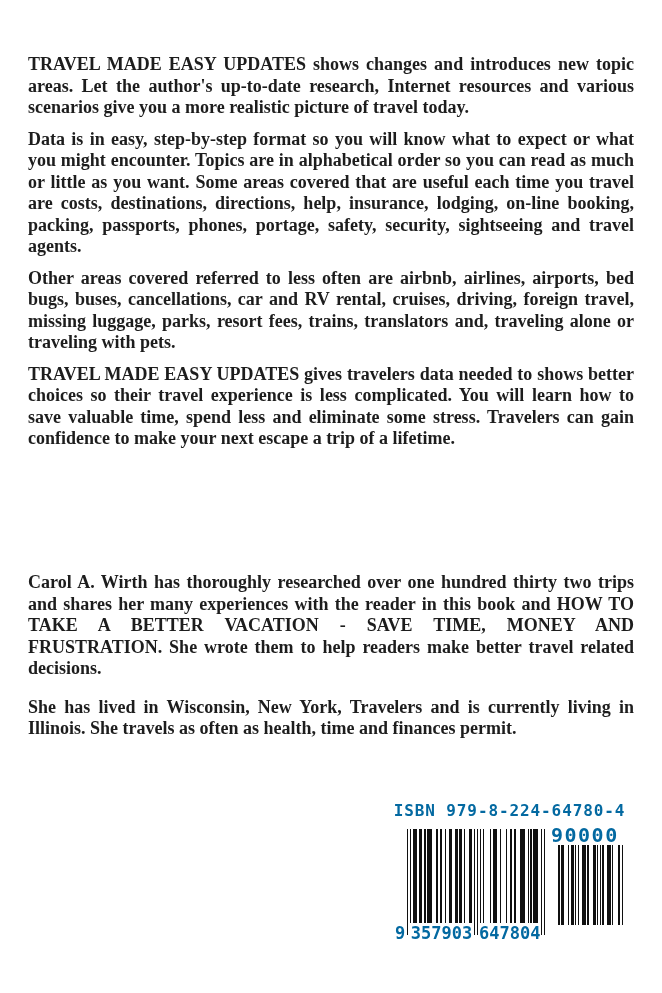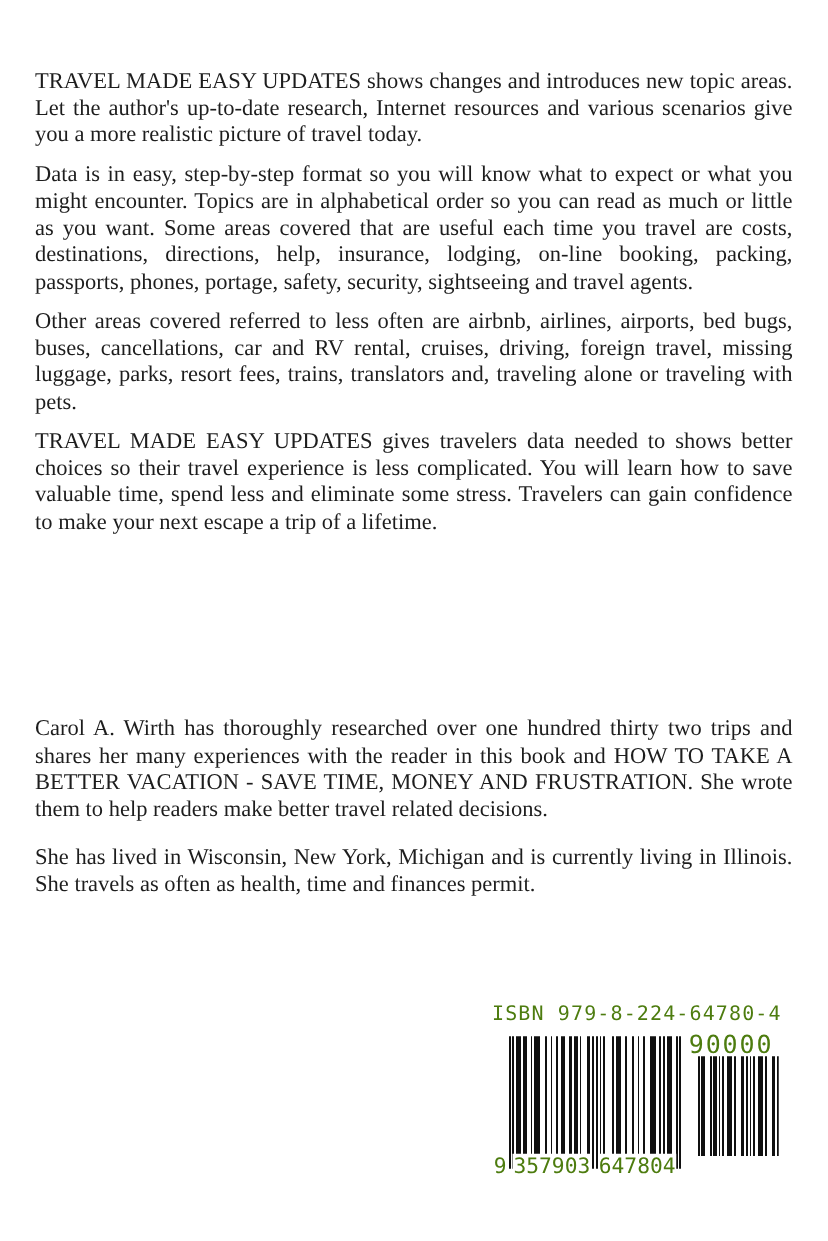--- a/index.html
+++ b/index.html
@@ -6,20 +6,21 @@
   body {
     background: #ffffff;
     font-family: "Liberation Serif", serif;
   }
   .page {
     position: relative;
     width: 662px;
     height: 977px;
     background: #ffffff;
     overflow: hidden;
+    font-weight: bold;
   }
   .blurb-section, .author-section {
     position: absolute;
     left: 28px;
     width: 606px;
     color: #1d1d1d;
     font-size: 18px;
     line-height: 21.5px;
     text-align: justify;
   }
@@ -27,21 +28,21 @@
   .author-section { top: 572px; }
   .blurb-section p { margin: 0 0 10px 0; }
   .author-section p { margin: 0 0 17px 0; }
 
   .isbn-block {
     position: absolute;
     left: 391px;
     top: 802px;
     width: 237px;
     height: 148px;
-    color: #4d7c0f;
+    color: #0369a1;
     font-family: "DejaVu Sans Mono", monospace;
   }
   .isbn-label {
     position: absolute;
     top: 0; left: 0; right: 0;
     text-align: center;
     font-size: 16px;
     line-height: 17px;
     letter-spacing: 0.9px;
     white-space: nowrap;
@@ -83,21 +84,21 @@
 
   <div class="blurb-section">
     <p>TRAVEL MADE EASY UPDATES shows changes and introduces new topic areas. Let the author's up-to-date research, Internet resources and various scenarios give you a more realistic picture of travel today.</p>
     <p>Data is in easy, step-by-step format so you will know what to expect or what you might encounter. Topics are in alphabetical order so you can read as much or little as you want. Some areas covered that are useful each time you travel are costs, destinations, directions, help, insurance, lodging, on-line booking, packing, passports, phones, portage, safety, security, sightseeing and travel agents.</p>
     <p>Other areas covered referred to less often are airbnb, airlines, airports, bed bugs, buses, cancellations, car and RV rental, cruises, driving, foreign travel, missing luggage, parks, resort fees, trains, translators and, traveling alone or traveling with pets.</p>
     <p>TRAVEL MADE EASY UPDATES gives travelers data needed to shows better choices so their travel experience is less complicated. You will learn how to save valuable time, spend less and eliminate some stress. Travelers can gain confidence to make your next escape a trip of a lifetime.</p>
   </div>
 
   <div class="author-section">
     <p>Carol A. Wirth has thoroughly researched over one hundred thirty two trips and shares her many experiences with the reader in this book and HOW TO TAKE A BETTER VACATION - SAVE TIME, MONEY AND FRUSTRATION. She wrote them to help readers make better travel related decisions.</p>
-    <p>She has lived in Wisconsin, New York, Michigan and is currently living in Illinois. She travels as often as health, time and finances permit.</p>
+    <p>She has lived in Wisconsin, New York, Travelers and is currently living in Illinois. She travels as often as health, time and finances permit.</p>
   </div>
 
   <div class="isbn-block">
     <div class="isbn-label">ISBN 979-8-224-64780-4</div>
     <div class="supp-label">90000</div>
     <svg id="bc-main" class="bc-main-svg" preserveAspectRatio="none" shape-rendering="crispEdges" viewBox="0 0 95 106">
         <rect x="0" y="0" width="1" height="106" fill="#101010"></rect>
         <rect x="2" y="0" width="1" height="106" fill="#101010"></rect>
         <rect x="4" y="0" width="1" height="94" fill="#101010"></rect>
         <rect x="5" y="0" width="1" height="94" fill="#101010"></rect>

